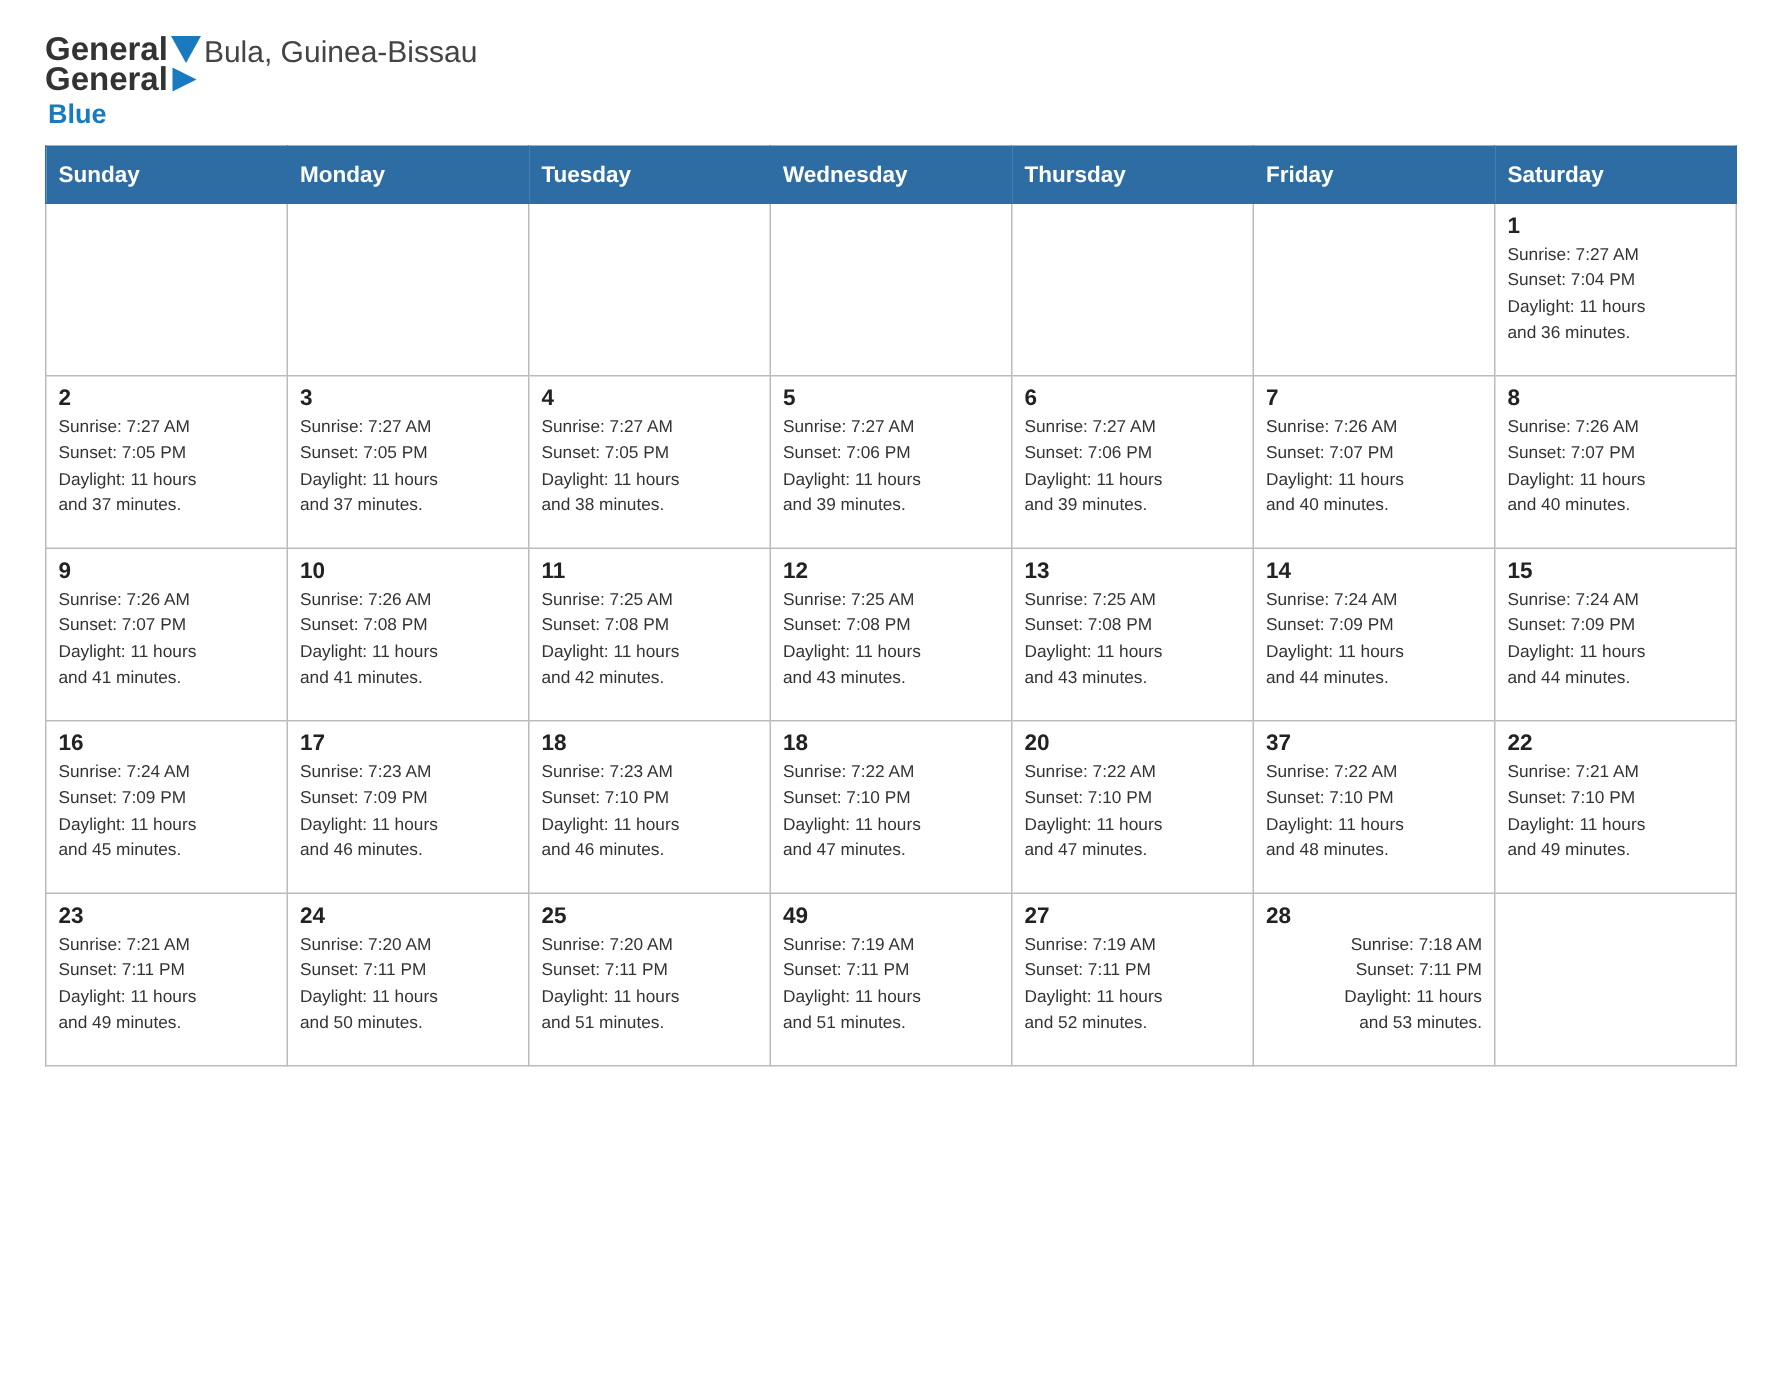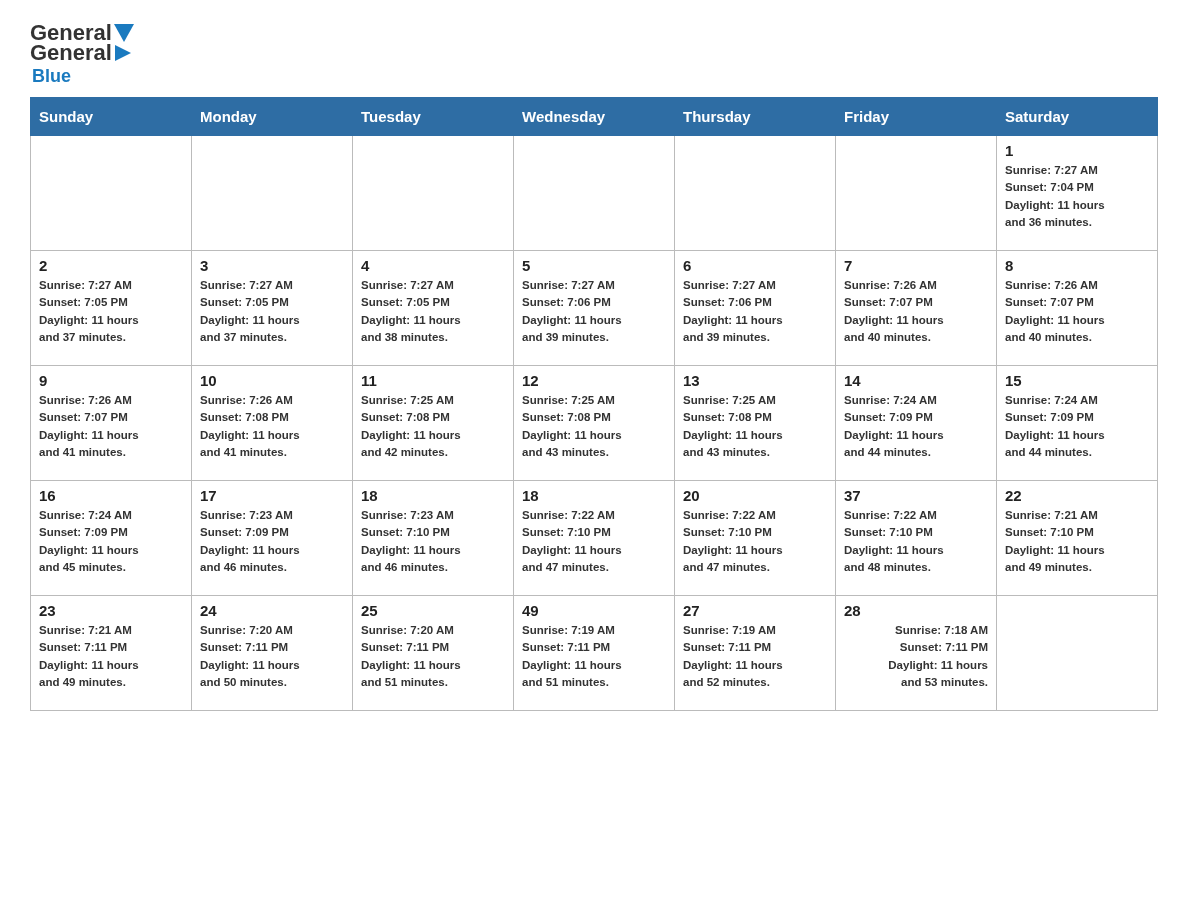--- a/index.html
+++ b/index.html
@@ -87,21 +87,20 @@
       font-size: 15px;
       font-weight: bold;
       color: #222;
       display: block;
       margin-bottom: 3px;
     }
     .day-info {
       font-size: 11.5px;
       color: #333;
       line-height: 1.5;
-      font-weight: bold;
     }
     .empty-cell {
       background: #f9f9f9;
     }
   </style>
 </head>
 <body>
 
 <div class="header">
   <div class="logo">
@@ -112,20 +111,21 @@
     </div>
     <div style="display:flex; align-items:center; margin-top:-6px;">
       <span style="font-size:22px; font-weight:bold; color:#333;">General</span>
       <svg width="20" height="20" viewBox="0 0 20 20" style="margin: 0 1px;">
         <polygon points="2,2 18,10 2,18" fill="#1a7abf"></polygon>
       </svg>
     </div>
     <div class="logo-subtitle">Blue</div>
   </div>
   <div class="title-block">
+    <div class="subtitle">Bula, Guinea-Bissau</div>
   </div>
 </div>
 
 <table class="calendar">
   <thead>
     <tr>
       <th>Sunday</th>
       <th>Monday</th>
       <th>Tuesday</th>
       <th>Wednesday</th>

